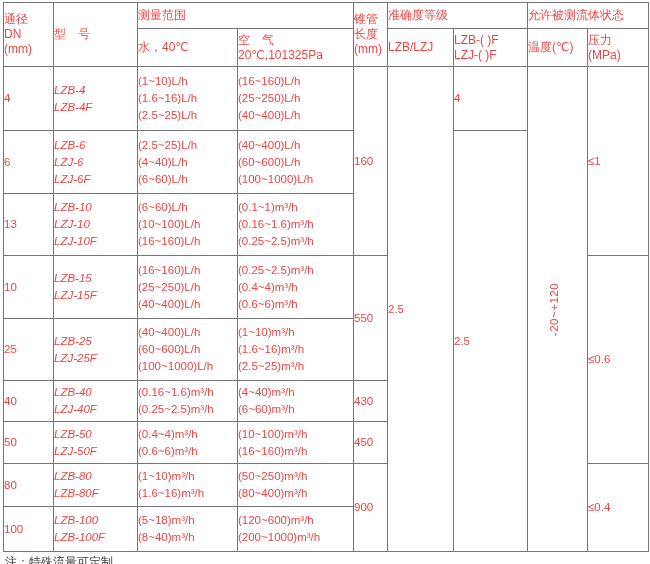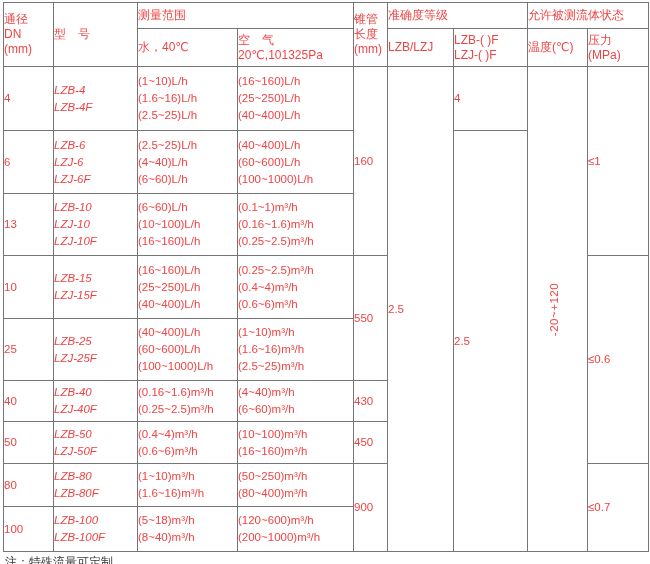--- a/index.html
+++ b/index.html
@@ -192,21 +192,21 @@
     </tr>
     <tr style="height:43px">
       <td>80</td>
       <td class="model-cell">LZB-80
 LZB-80F</td>
       <td class="range-cell">(1~10)m³/h
 (1.6~16)m³/h</td>
       <td class="range-cell">(50~250)m³/h
 (80~400)m³/h</td>
       <td rowspan="2">900</td>
-      <td rowspan="2">≤0.7</td>
+      <td rowspan="2">≤0.4</td>
     </tr>
     <tr style="height:45px">
       <td>100</td>
       <td class="model-cell">LZB-100
 LZB-100F</td>
       <td class="range-cell">(5~18)m³/h
 (8~40)m³/h</td>
       <td class="range-cell">(120~600)m³/h
 (200~1000)m³/h</td>
     </tr>

